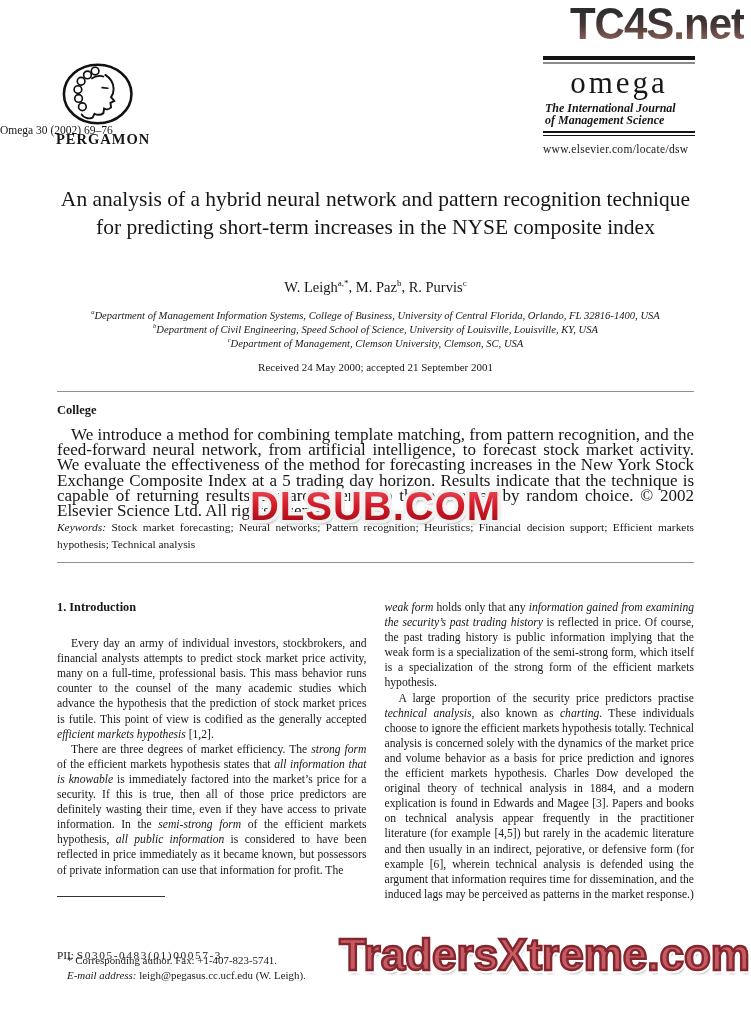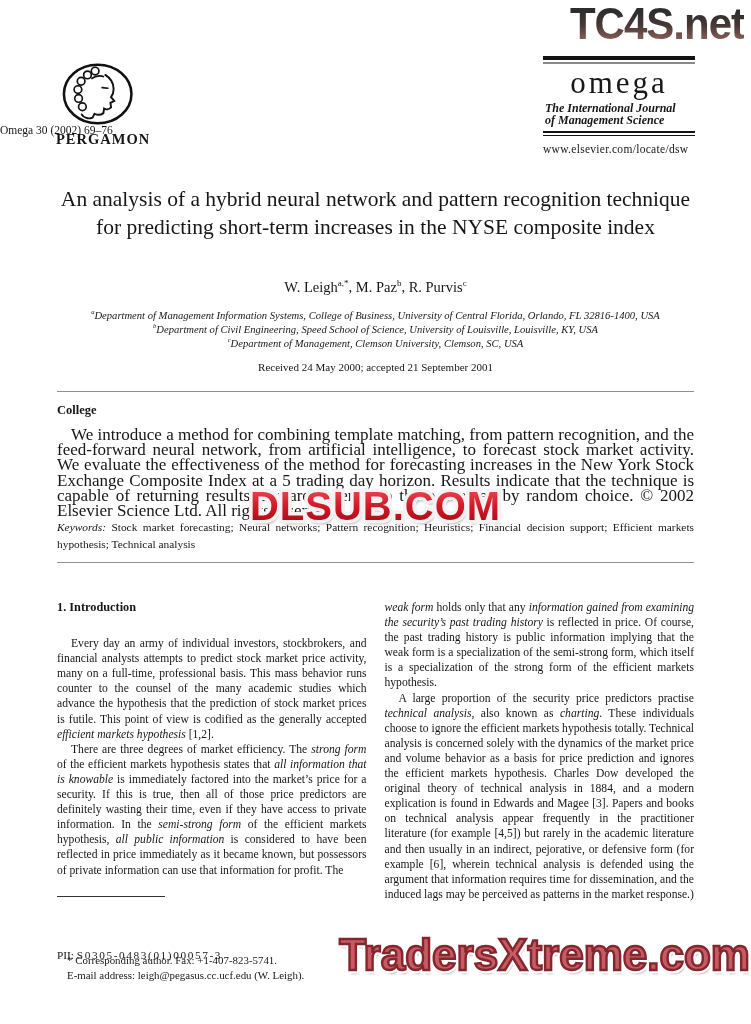--- a/index.html
+++ b/index.html
@@ -140,21 +140,21 @@
   </div>
   <div class="col">
     <p class="noindent"><span style="font-style: italic;">weak form</span><span> holds only that any </span><span style="font-style: italic;">information gained from examining the security’s past trading history</span><span> is reflected in price. Of course, the past trading history is public information implying that the weak form is a specialization of the semi-strong form, which itself is a specialization of the strong form of the efficient markets hypothesis.</span></p>
     <p><span>A large proportion of the security price predictors practise </span><span style="font-style: italic;">technical analysis</span><span>, also known as </span><span style="font-style: italic;">charting</span><span>. These individuals choose to ignore the efficient markets hypothesis totally. Technical analysis is concerned solely with the dynamics of the market price and volume behavior as a basis for price prediction and ignores the efficient markets hypothesis. Charles Dow developed the original theory of technical analysis in 1884, and a modern explication is found in Edwards and Magee [3]. Papers and books on technical analysis appear frequently in the practitioner literature (for example [4,5]) but rarely in the academic literature and then usually in an indirect, pejorative, or defensive form (for example [6], wherein technical analysis is defended using the argument that information requires time for dissemination, and the induced lags may be perceived as patterns in the market response.)</span></p>
   </div>
 </div>
 
 <div class="abs footnote-rule"></div>
 <div class="abs footnote">
   <div class="fline1">* Corresponding author. Fax: +1-407-823-5741.</div>
-  <div class="fline2"><span style=" text-align: center;">E-mail address:</span><span> leigh@pegasus.cc.ucf.edu (W. Leigh).</span></div>
+  <div class="fline2"><span style="font-style: italic; text-align: center;">E-mail address:</span><span> leigh@pegasus.cc.ucf.edu (W. Leigh).</span></div>
 </div>
 
 <div class="abs footer">
   <div>
     <span>PII:</span>
     <span class="pii-value">S0305-0483(01)00057-3</span>
   </div>
 </div>
 
 <div class="abs wm wm-stack dlsub">

